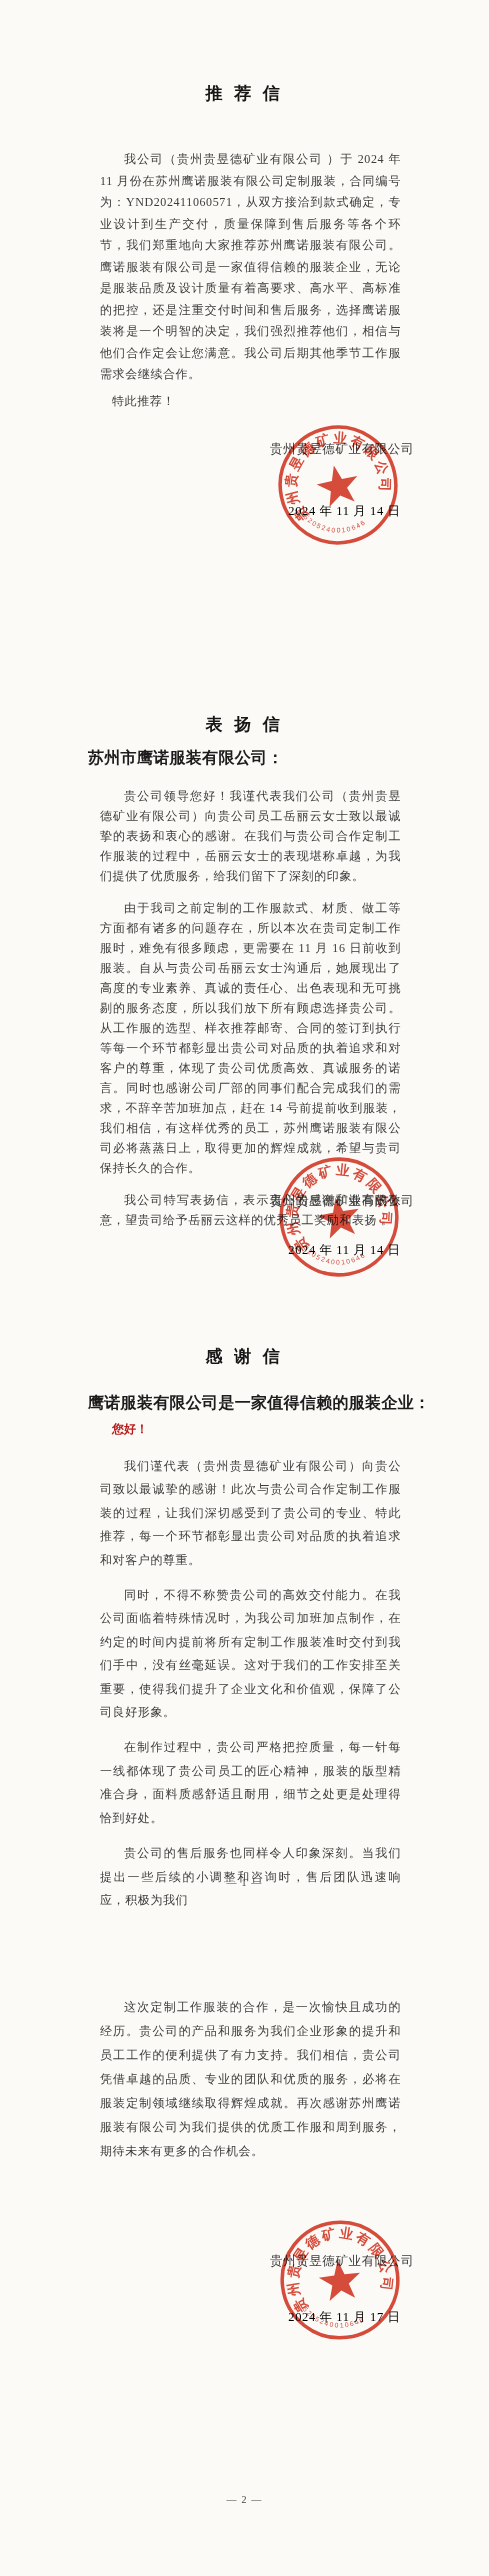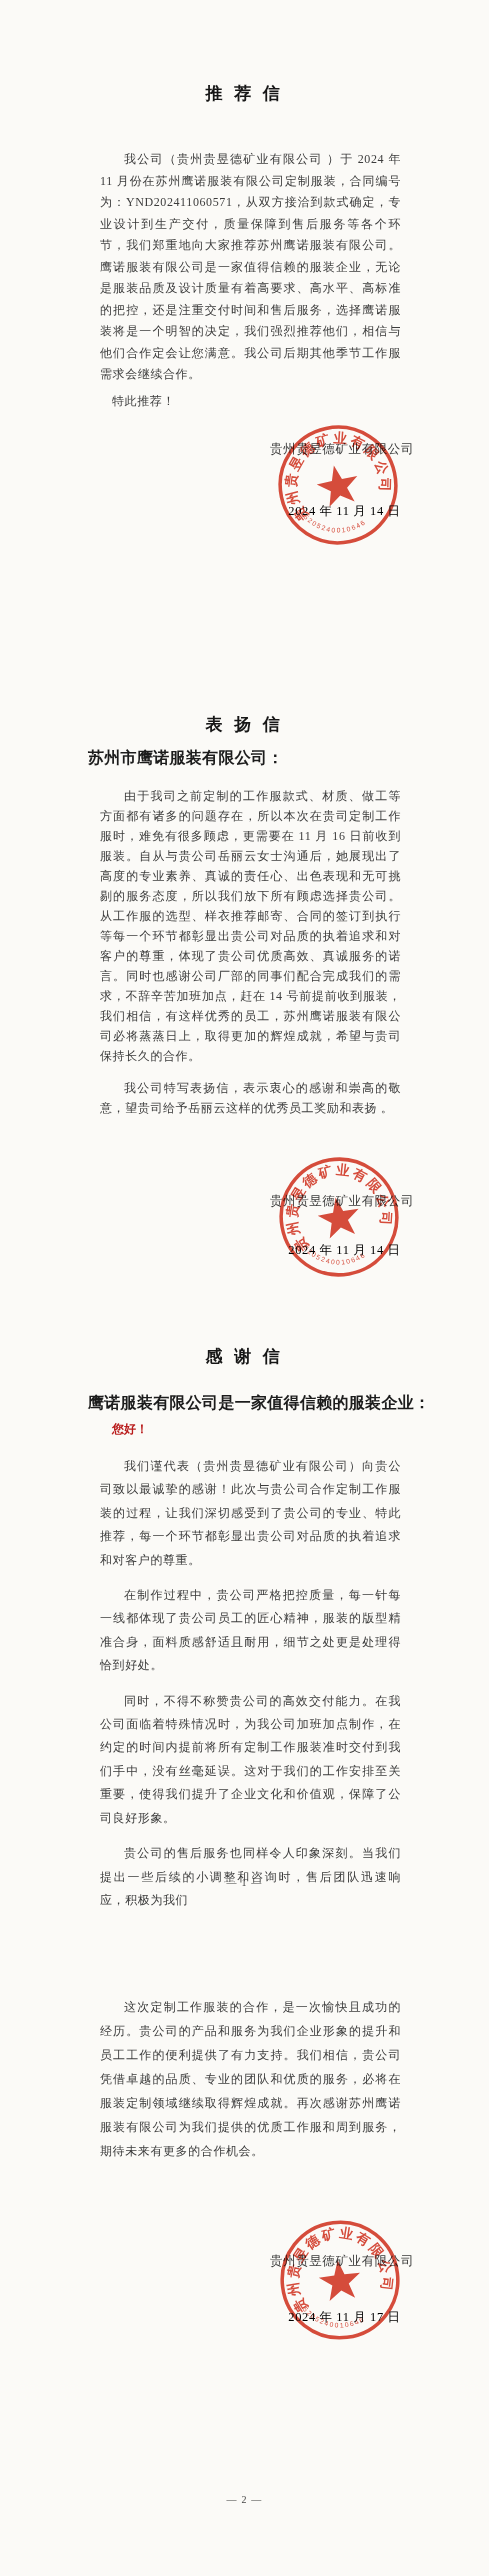--- a/index.html
+++ b/index.html
@@ -110,20 +110,21 @@
     <text class="seal-code-text">
       <textPath href="#seal-bottom-arc" startOffset="8">5205240010646</textPath>
     </text>
   </svg>
 
   <div class="letter-title" style="top:713px">表 扬 信</div>
 
   <div class="addressee" style="top:748px">苏州市鹰诺服装有限公司：</div>
 
   <div class="body-block lh2" style="top:774px">
+    <p>贵公司领导您好！我谨代表我们公司（贵州贵昱德矿业有限公司）向贵公司员工岳丽云女士致以最诚挚的表扬和衷心的感谢。在我们与贵公司合作定制工作服装的过程中，岳丽云女士的表现堪称卓越，为我们提供了优质服务，给我们留下了深刻的印象。</p>
     <p>由于我司之前定制的工作服款式、材质、做工等方面都有诸多的问题存在，所以本次在贵司定制工作服时，难免有很多顾虑，更需要在 11 月 16 日前收到服装。自从与贵公司岳丽云女士沟通后，她展现出了高度的专业素养、真诚的责任心、出色表现和无可挑剔的服务态度，所以我们放下所有顾虑选择贵公司。从工作服的选型、样衣推荐邮寄、合同的签订到执行等每一个环节都彰显出贵公司对品质的执着追求和对客户的尊重，体现了贵公司优质高效、真诚服务的诺言。同时也感谢公司厂部的同事们配合完成我们的需求，不辞辛苦加班加点，赶在 14 号前提前收到服装，我们相信，有这样优秀的员工，苏州鹰诺服装有限公司必将蒸蒸日上，取得更加的辉煌成就，希望与贵司保持长久的合作。</p>
     <p>我公司特写表扬信，表示衷心的感谢和崇高的敬意，望贵司给予岳丽云这样的优秀员工奖励和表扬 。</p>
   </div>
 
   <div class="sig" style="top:1193px">贵州贵昱德矿业有限公司</div>
 
   <div class="sig-date" style="top:1242px">2024 年 11 月 14 日</div>
 
   <svg class="seal seal-2" style="left:278px;top:1156px" viewBox="0 0 190 190">
     <circle cx="95" cy="95" r="90"></circle>
@@ -137,22 +138,22 @@
   </svg>
 
   <div class="letter-title" style="top:1345px">感 谢 信</div>
 
   <div class="addressee" style="top:1393px">鹰诺服装有限公司是一家值得信赖的服装企业：</div>
 
   <div class="greeting" style="top:1421px">您好！</div>
 
   <div class="body-block lh3" style="top:1443px">
     <p>我们谨代表（贵州贵昱德矿业有限公司）向贵公司致以最诚挚的感谢！此次与贵公司合作定制工作服装的过程，让我们深切感受到了贵公司的专业、特此推荐，每一个环节都彰显出贵公司对品质的执着追求和对客户的尊重。</p>
+    <p>同时，不得不称赞贵公司的高效交付能力。在我公司面临着特殊情况时，为我公司加班加点制作，在约定的时间内提前将所有定制工作服装准时交付到我们手中，没有丝毫延误。这对于我们的工作安排至关重要，使得我们提升了企业文化和价值观，保障了公司良好形象。</p>
     <p>在制作过程中，贵公司严格把控质量，每一针每一线都体现了贵公司员工的匠心精神，服装的版型精准合身，面料质感舒适且耐用，细节之处更是处理得恰到好处。</p>
-    <p>同时，不得不称赞贵公司的高效交付能力。在我公司面临着特殊情况时，为我公司加班加点制作，在约定的时间内提前将所有定制工作服装准时交付到我们手中，没有丝毫延误。这对于我们的工作安排至关重要，使得我们提升了企业文化和价值观，保障了公司良好形象。</p>
     <p>贵公司的售后服务也同样令人印象深刻。当我们提出一些后续的小调整和咨询时，售后团队迅速响应，积极为我们</p>
   </div>
 
   <div class="pagenum" style="top:1877px">— 1 —</div>
 
   <div class="body-block lh3b" style="top:1983px">
     <p>这次定制工作服装的合作，是一次愉快且成功的经历。贵公司的产品和服务为我们企业形象的提升和员工工作的便利提供了有力支持。我们相信，贵公司凭借卓越的品质、专业的团队和优质的服务，必将在服装定制领域继续取得辉煌成就。再次感谢苏州鹰诺服装有限公司为我们提供的优质工作服和周到服务，期待未来有更多的合作机会。</p>
   </div>
 
   <div class="sig" style="top:2253px">贵州贵昱德矿业有限公司</div>

